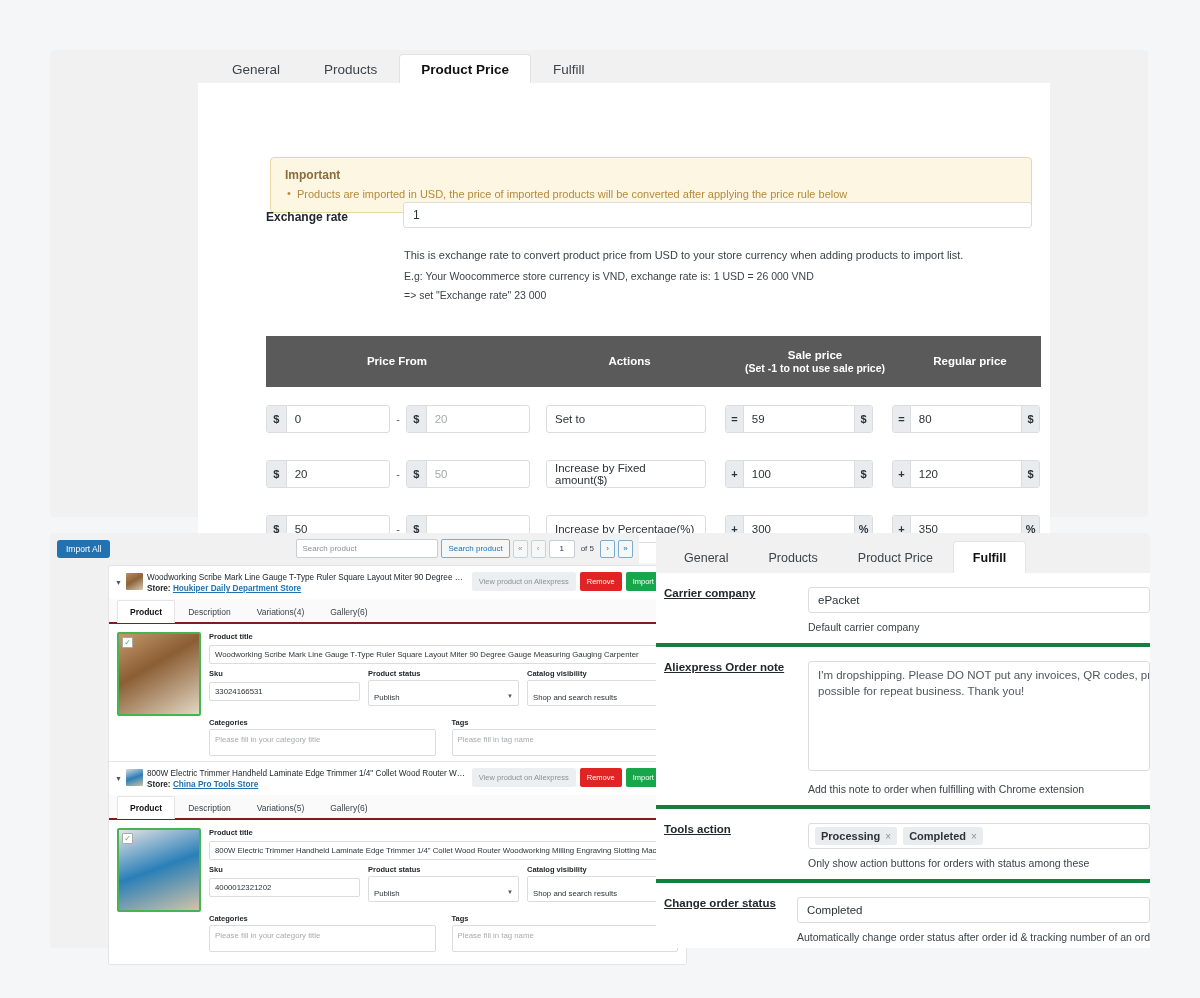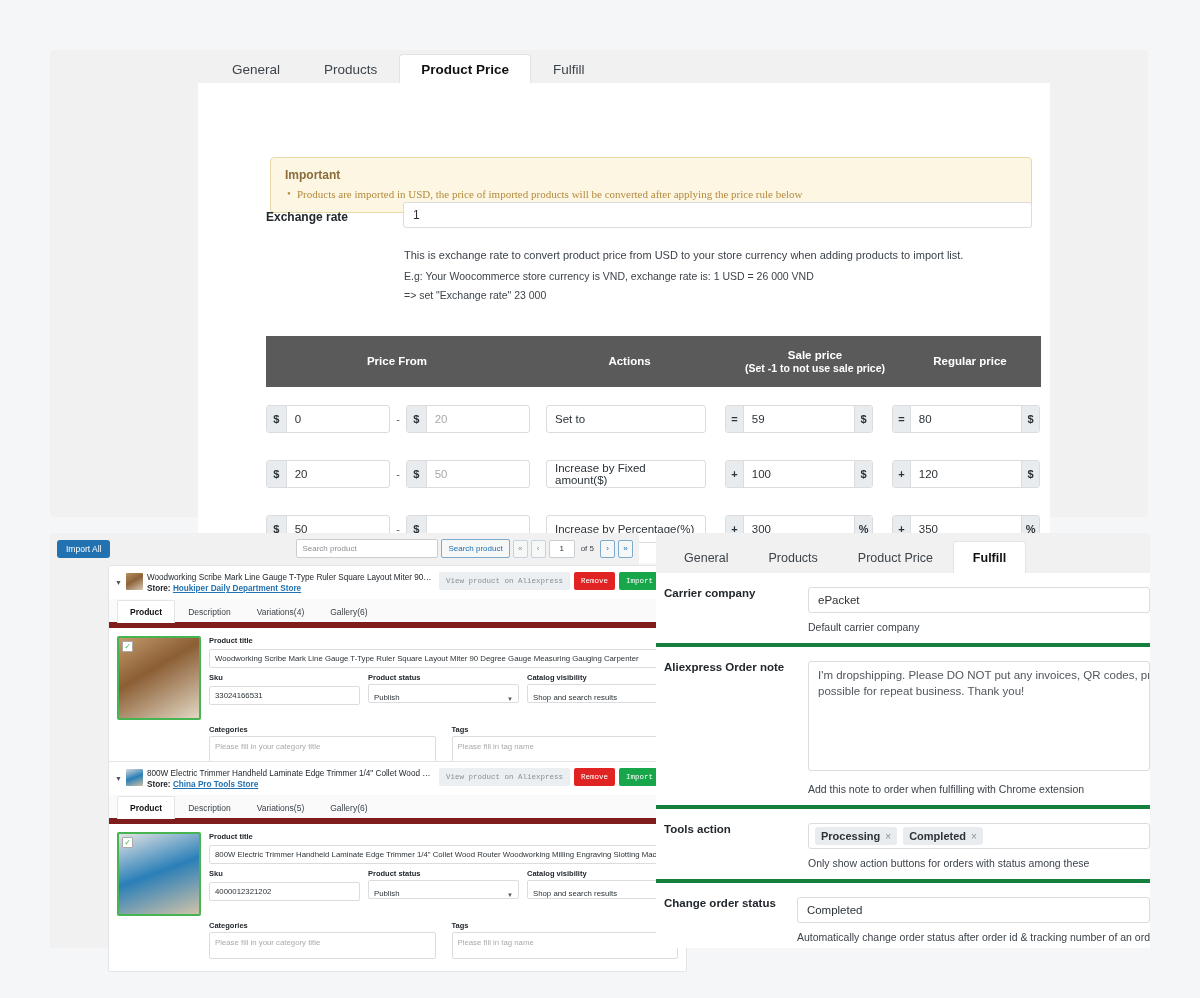--- a/index.html
+++ b/index.html
@@ -51,21 +51,21 @@
     background: #fdf6e3;
     border: 1px solid #e8d8a8;
     border-radius: 4px;
     padding: 10px 14px 12px 14px;
   }
   .notice-title {
     font-size: 12px; font-weight: bold; color: #8a6d3b;
     margin-bottom: 6px;
   }
   .notice-li {
-    font-size: 11px; color: #b58a3d; padding-left: 12px; position: relative; font-family: Liberation Serif, serif;
+    font-size: 11px; color: #b58a3d; padding-left: 12px; position: relative;
   }
   .notice-li:before {
     content: "\2022"; position: absolute; left: 2px; top: -1px;
   }
   .field-label {
     position: absolute; left: 68px; top: 127px;
     font-size: 12px; color: #23282d; font-weight: 600;
   }
   .ex-input {
     position: absolute; left: 205px; top: 119px;
@@ -203,28 +203,28 @@
   .prod-titles { flex: 1; min-width: 0; }
   .ptitle {
     font-size: 8.2px; color: #23282d; line-height: 1.35;
     white-space: nowrap; overflow: hidden; text-overflow: ellipsis;
   }
   .pstore { font-size: 8.2px; color: #23282d; font-weight: bold; margin-top: 1px; }
   .pstore a { color: #2271b1; }
   .prod-actions { display: flex; gap: 4px; align-items: flex-start; margin-left: 6px; }
   .pa {
     font-size: 7.5px; padding: 5px 7px; border-radius: 2px; border: none;
-    cursor: pointer; white-space: nowrap; font-family: Liberation Mono, monospace;
+    cursor: pointer; white-space: nowrap; font-family: Liberation Sans, sans-serif;
   }
   .pa.grey { background: #eceff1; color: #8c8f94; }
   .pa.red { background: #e02424; color: #fff; }
   .pa.green { background: #17a74a; color: #fff; }
 
   .ptabs {
-    display: flex; padding-left: 8px; border-bottom: 6px solid #7f1d1d;
+    display: flex; padding-left: 8px; border-bottom: 2px solid #7f1d1d;
     background: #fafafa;
   }
   .ptab {
     font-size: 8.5px; color: #3c434a; padding: 6px 12px; cursor: pointer;
     border: 1px solid transparent; border-bottom: none; position: relative; top: 1px;
   }
   .ptab.active {
     background: #fff; font-weight: bold; color: #111;
     border-color: #e2e4e7; border-radius: 2px 2px 0 0;
   }
@@ -244,27 +244,27 @@
   .fields { flex: 1; min-width: 0; }
   .flabel { font-size: 7.5px; font-weight: bold; color: #23282d; margin-bottom: 2px; }
   .finput {
     width: 100%; height: 19px; border: 1px solid #dcdcde; border-radius: 2px;
     font-size: 7.8px; color: #2c3338; padding: 0 5px; background: #fff;
     font-family: "Liberation Sans", sans-serif;
   }
   .finput::placeholder { color: #a7aaad; }
   .fsel {
     width: 100%; height: 19px; border: 1px solid #dcdcde; border-radius: 2px;
-    font-size: 7.8px; color: #2c3338; padding: 0 5px; background: #fff;
-    display: flex; align-items: flex-end; justify-content: space-between;
+    font-size: 7.8px; color: #2c3338; padding: 12px 5px; background: #fff;
+    display: flex; align-items: flex-start; justify-content: space-between;
   }
   .fsel .car { font-size: 6px; color: #50575e; }
   .frow3 { display: flex; gap: 8px; margin-top: 5px; }
   .frow3 > div { flex: 1; min-width: 0; }
-  .frow2 { display: flex; gap: 16px; margin-top: 20px; }
+  .frow2 { display: flex; gap: 16px; margin-top: 12px; }
   .frow2 > div { flex: 1; min-width: 0; }
   .ftext {
     width: 100%; height: 27px; border: 1px solid #dcdcde; border-radius: 2px;
     font-size: 7.8px; color: #a7aaad; padding: 5px;
     font-family: "Liberation Sans", sans-serif; resize: none;
   }
   .ftext::placeholder { color: #a7aaad; }
 
   
   .br-wrap {
@@ -281,21 +281,21 @@
     position: relative; top: 1px;
   }
   .f-tab.active {
     background: #fff; font-weight: bold; color: #111; border-color: #e2e4e7;
     border-radius: 4px 4px 0 0;
   }
   .f-body { background: #fff; position: absolute; top: 40px; left: 0; right: 0; bottom: 0; }
   .f-sec { display: flex; padding: 14px 0 0 0; position: relative; }
   .f-sec + .f-sec { border-top: 4px solid #15803d; }
   .f-label {
-    width: 152px; padding-left: 8px; font-size: 11.5px; font-weight: bold; color: #23282d;
+    width: 152px; padding-left: 8px; font-size: 11.5px; font-weight: bold; color: #23282d; text-decoration: underline;
   }
   .f-ctl { flex: 1; padding-right: 0; }
   .f-input {
     width: 100%; height: 26px; border: 1px solid #dcdcde; border-radius: 3px;
     font-size: 11.5px; color: #2c3338; padding: 0 9px; background: #fff;
     font-family: "Liberation Sans", sans-serif;
   }
   .f-help { font-size: 10.5px; color: #3c434a; margin-top: 8px; margin-bottom: 10px; white-space: nowrap; }
   .f-textarea {
     width: 100%; height: 110px; border: 1px solid #dcdcde; border-radius: 3px;

